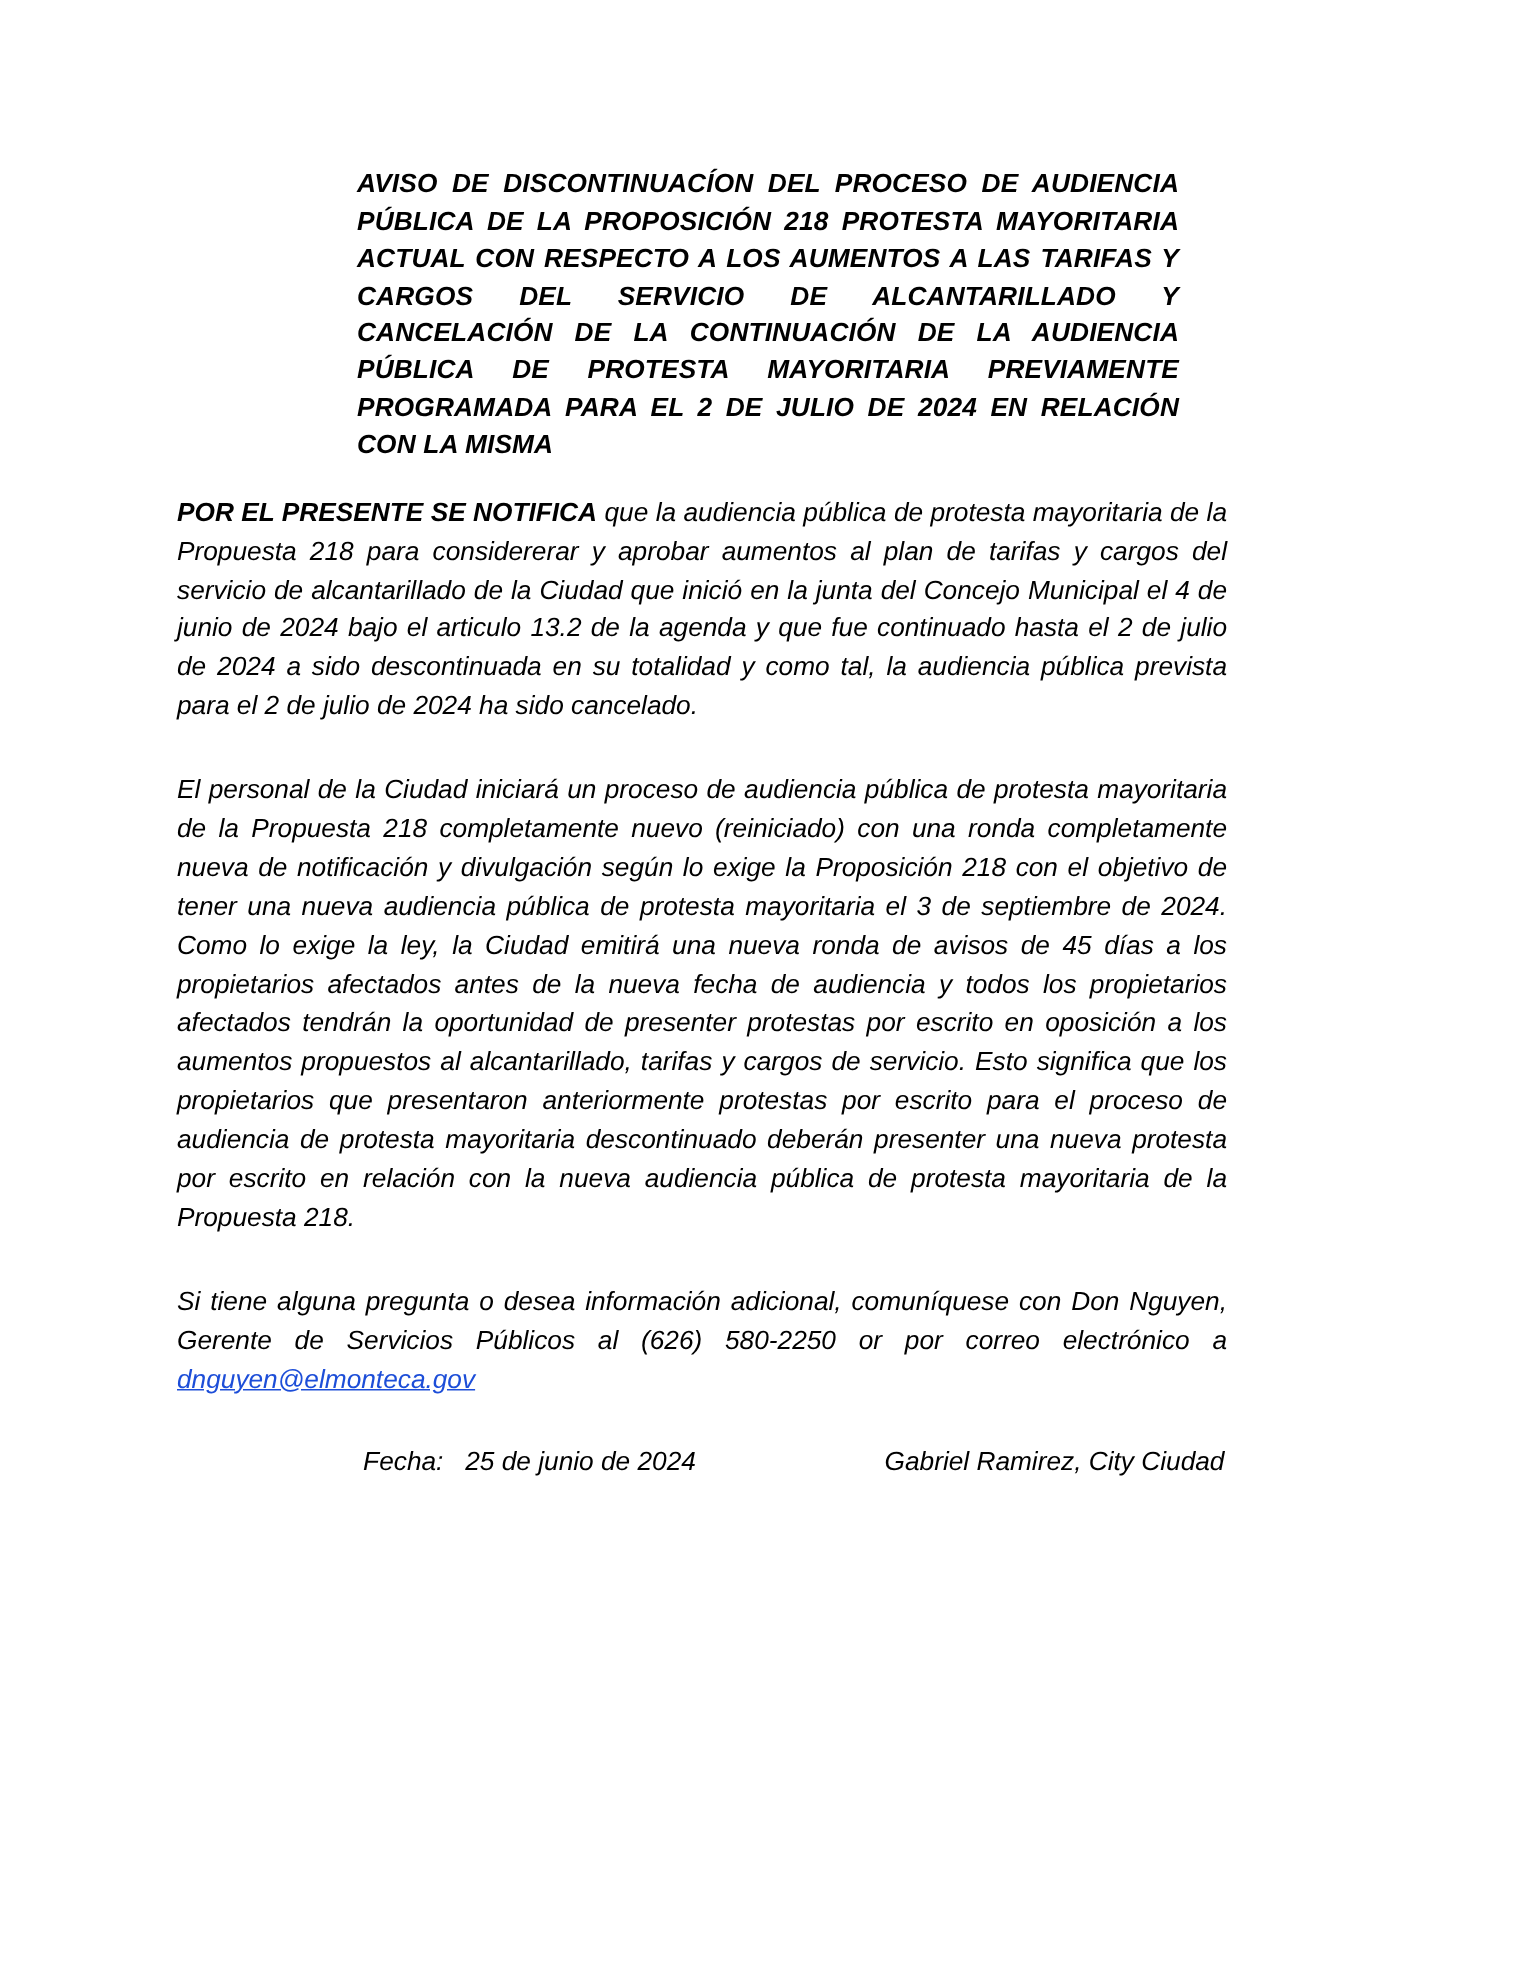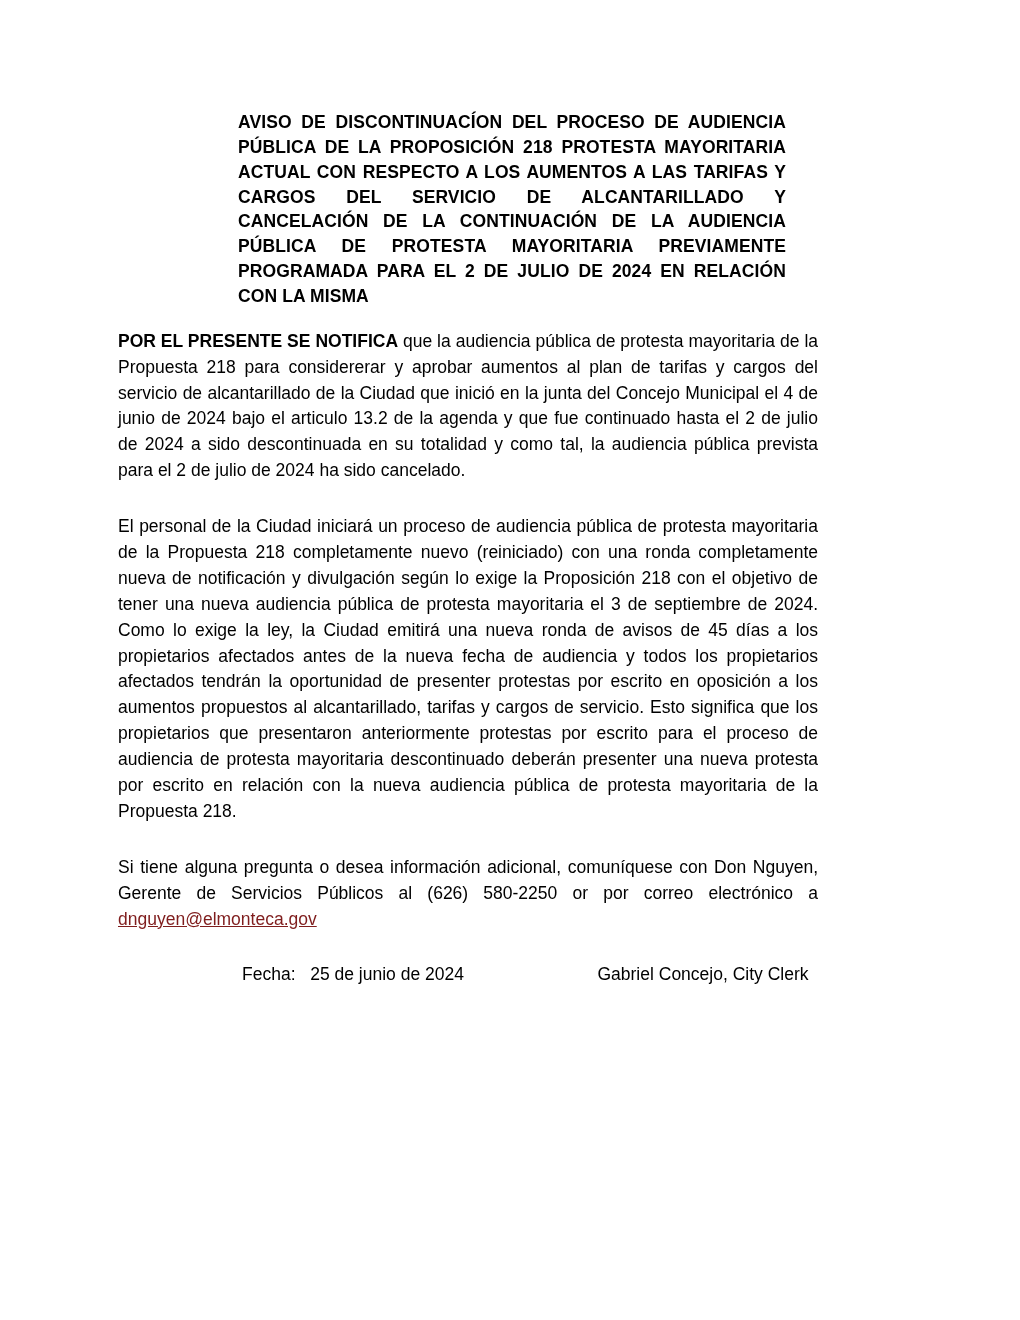--- a/index.html
+++ b/index.html
@@ -14,20 +14,21 @@
     color: #000000;
     position: relative;
     overflow: hidden;
   }
   .page {
     width: 900px;
     height: 1320px;
     box-sizing: border-box;
     padding: 110px 82px 0 118px;
     position: relative;
+    font-style: italic;
   }
   .doc-title {
     width: 548px;
     margin: 0 0 0 120px;
     font-size: 17.5px;
     font-weight: bold;
     line-height: 1.42;
     text-align: justify;
     text-align-last: left;
     letter-spacing: 0.1px;
@@ -39,21 +40,21 @@
     text-align: justify;
     text-align-last: left;
   }
   .body-block p {
     margin: 0 0 30px 0;
   }
   .lead-in {
     font-weight: bold;
   }
   .email-link {
-    color: #7f1d1d;
+    color: #1d4ed8;
     text-decoration: underline;
     cursor: pointer;
   }
   .signature-row {
     margin-top: 22px;
     display: flex;
     font-size: 17.5px;
     line-height: 1.48;
     text-align: center;
   }
@@ -81,16 +82,16 @@
     <p><span>Si tiene alguna pregunta o desea información adicional, comuníquese con Don Nguyen, Gerente de Servicios Públicos al (626) 580-2250 or por correo electrónico a </span><a class="email-link" href="#">dnguyen@elmonteca.gov</a></p>
 
   </div>
 
   <div class="signature-row">
     <div class="sig-date">
       <span>Fecha:</span>
       &nbsp;
       <span>25 de junio de 2024</span>
     </div>
-    <div class="sig-name">Gabriel Concejo, City Clerk</div>
+    <div class="sig-name">Gabriel Ramirez, City Ciudad</div>
   </div>
 
 </div>
 
 </body></html>

